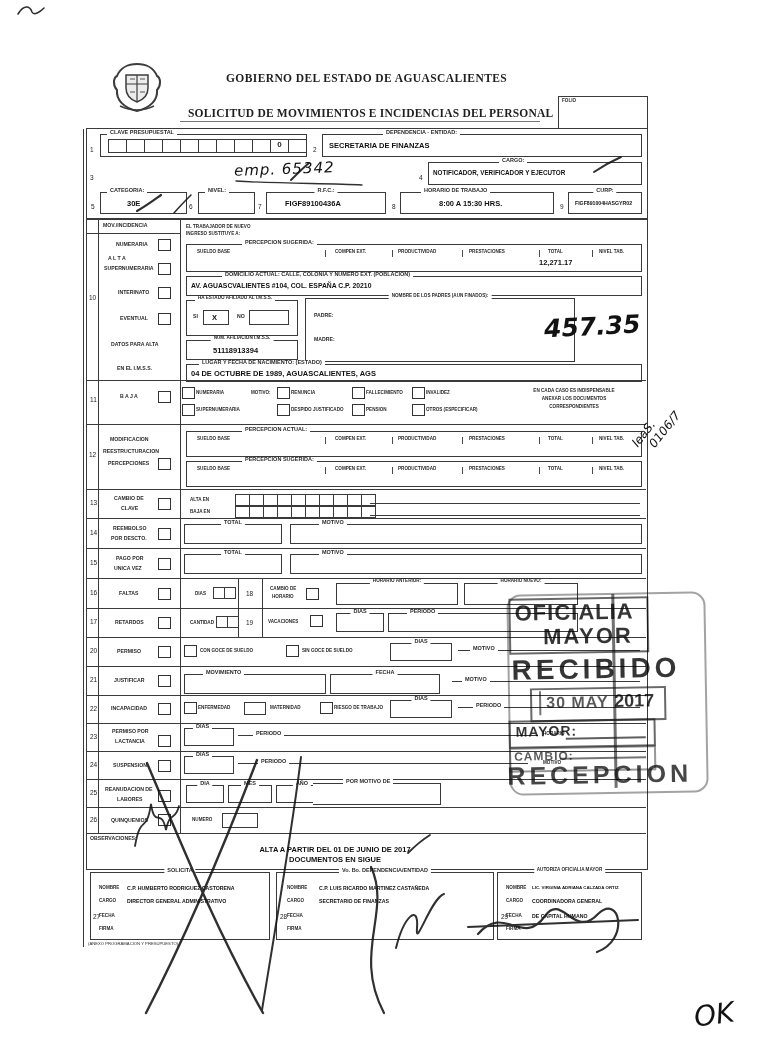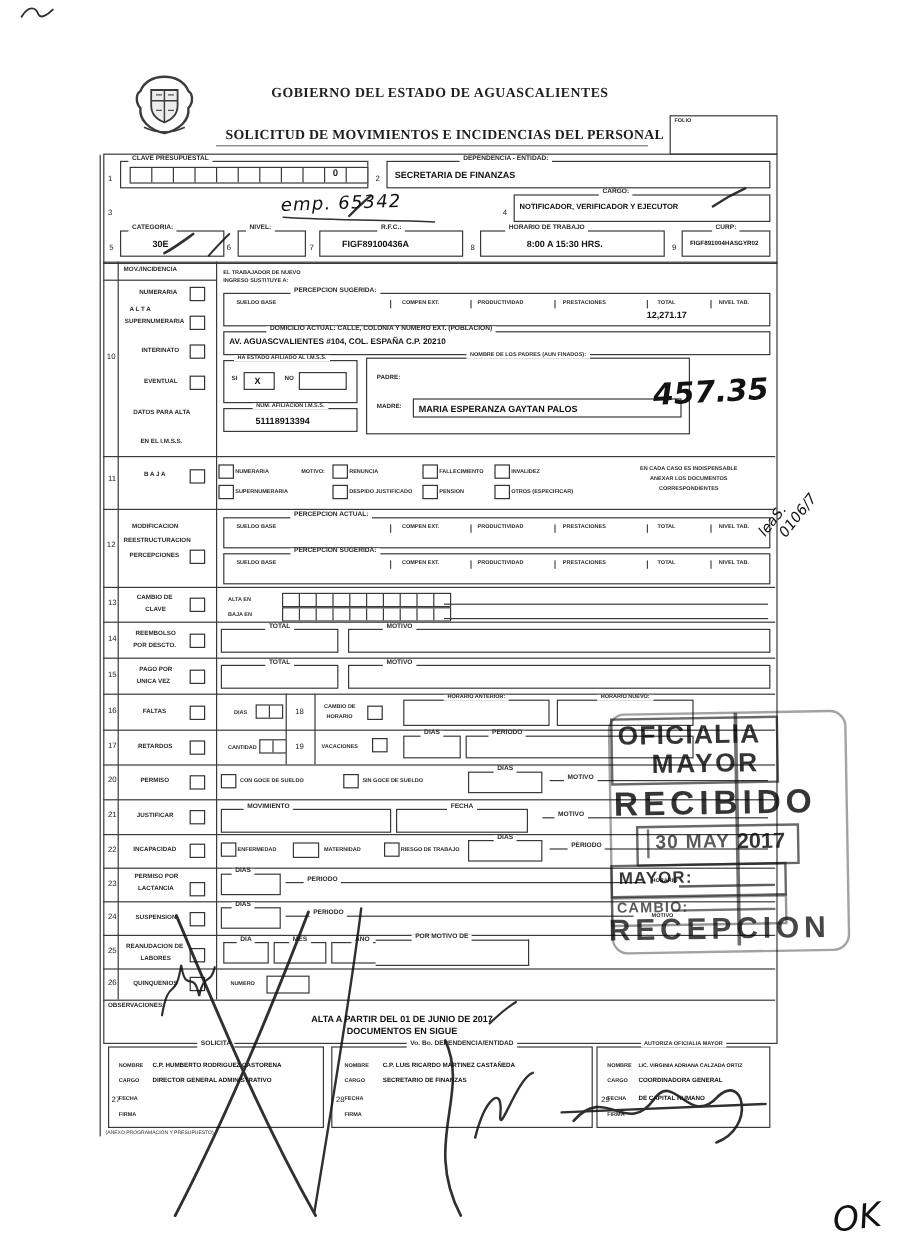--- a/index.html
+++ b/index.html
@@ -191,27 +191,28 @@
     <div class="b" style="left:16px;top:9px;width:24px;height:13px">
       <span class="val" style="left:8px;top:2px">X</span>
     </div>
     <span class="lab" style="left:50px;top:13px">NO</span>
     <div class="b" style="left:62px;top:9px;width:38px;height:13px"></div>
   </div>
   <div class="b" style="left:305px;top:298px;width:268px;height:62px">
     <span class="flab c s">NOMBRE DE LOS PADRES (AUN FINADOS):</span>
     <span class="lab" style="left:8px;top:14px">PADRE:</span>
     <span class="lab" style="left:8px;top:38px">MADRE:</span>
-    <div class="b" style="left:38px;top:33px;width:222px;height:14px">
-      <span class="val" style="left:4px;top:3px">MARIA ESPERANZA GAYTAN PALOS</span>
-    </div>
   </div>
   <div class="b" style="left:186px;top:340px;width:110px;height:18px">
     <span class="flab c s">NUM. AFILIACION I.M.S.S.</span>
     <span class="val" style="left:26px;top:5px">51118913394</span>
+  </div>
+  <div class="b" style="left:186px;top:364px;width:454px;height:16px">
+    <span class="flab" style="left:12px">LUGAR Y FECHA DE NACIMIENTO: (ESTADO)</span>
+    <span class="val" style="left:4px;top:4px">04 DE OCTUBRE DE 1989, AGUASCALIENTES, AGS</span>
   </div>
 
   <span class="lab" style="left:120px;top:394px">B A J A</span>
   <div class="cb" style="left:158px;top:391px"></div>
   <div class="cb" style="left:182px;top:387px"></div>
   <span class="lab s" style="left:196px;top:390px">NUMERARIA</span>
   <div class="cb" style="left:182px;top:404px"></div>
   <span class="lab s" style="left:196px;top:407px">SUPERNUMERARIA</span>
   <span class="lab s" style="left:251px;top:390px">MOTIVO:</span>
   <div class="cb" style="left:277px;top:387px"></div>

